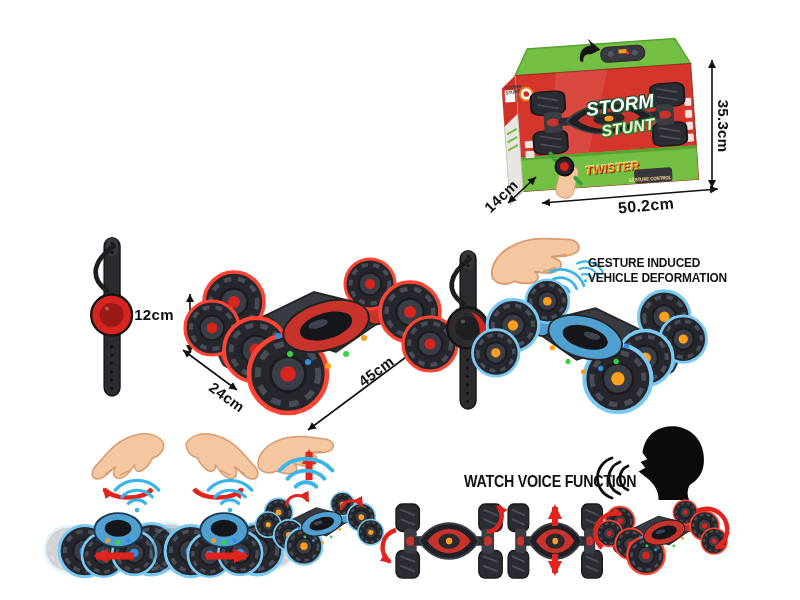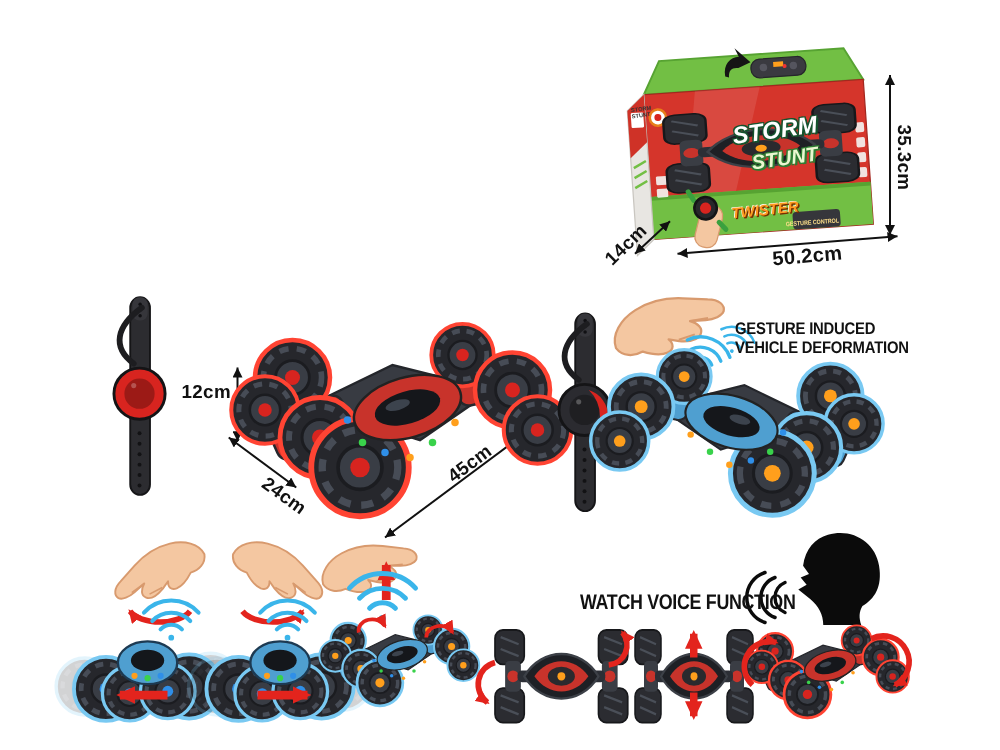--- a/index.html
+++ b/index.html
@@ -276,21 +276,21 @@
   <use href="#twistCar"></use>
 </g>
 <path d="M602,548 A20,20 0 0 1 621,514" fill="none" stroke="#e3241d" stroke-width="4.5" marker-end="url(#redB)"></path>
 <path d="M697,511 A20,20 0 0 1 716,548" fill="none" stroke="#e3241d" stroke-width="4.5" marker-end="url(#redB)"></path>
 </svg>
 
 <span class="lbl dim" style="left:723px;top:126px;transform:translate(-50%,-50%) rotate(90deg);">35.3cm</span>
 <span class="lbl dim" style="left:501px;top:196px;transform:translate(-50%,-50%) rotate(-44deg);">14cm</span>
 <span class="lbl dim" style="left:646px;top:206px;font-size:16px;transform:translate(-50%,-50%) rotate(-5deg);">50.2cm</span>
 
-<span class="lbl dim" style="left:165px;top:314px;transform:translate(-50%,-50%);text-align:center;">12cm</span>
+<span class="lbl dim" style="left:154px;top:314px;transform:translate(-50%,-50%);text-align:center;">12cm</span>
 <span class="lbl dim" style="left:227px;top:397px;transform:translate(-50%,-50%) rotate(36deg);">24cm</span>
 <span class="lbl dim" style="left:376px;top:371px;transform:translate(-50%,-50%) rotate(-37deg);">45cm</span>
 
 <div class="lbl" style="left:588px;top:256px;transform:scaleX(0.88);transform-origin:left top;">
   <span class="feature" style="display:block;">GESTURE INDUCED</span>
   <span class="feature" style="display:block;margin-top:1px;">VEHICLE DEFORMATION</span>
 </div>
 
 <span class="lbl" style="left:464px;top:473px;font-size:17px;letter-spacing:-.3px;transform:scaleX(0.84);transform-origin:left top;">WATCH VOICE FUNCTION</span>
 

